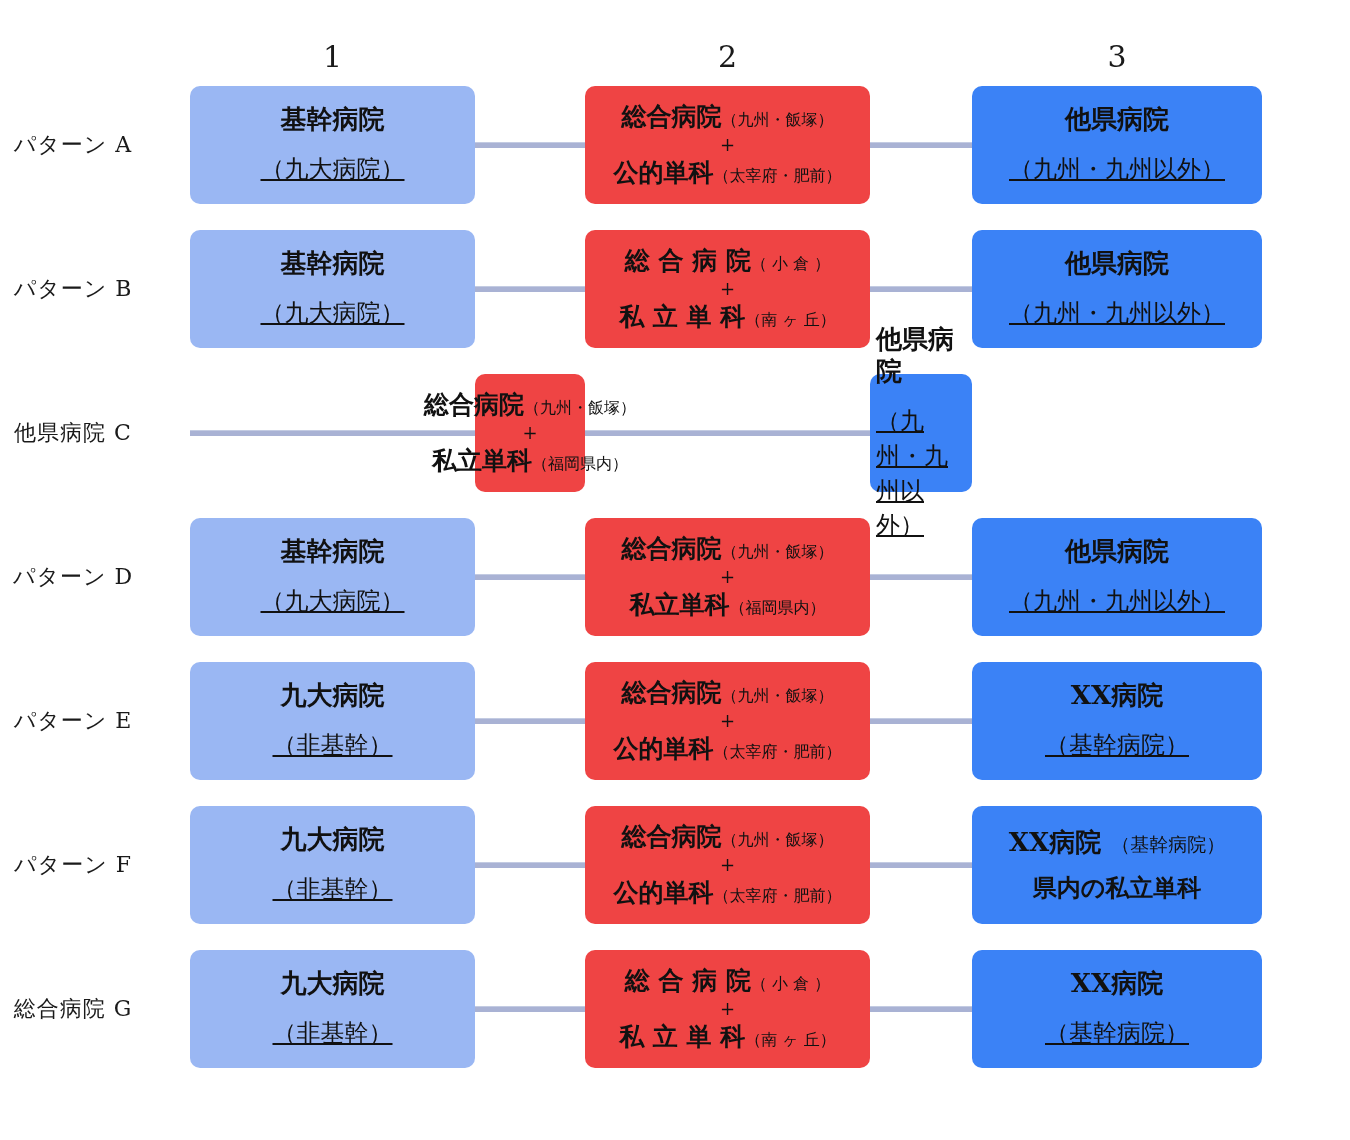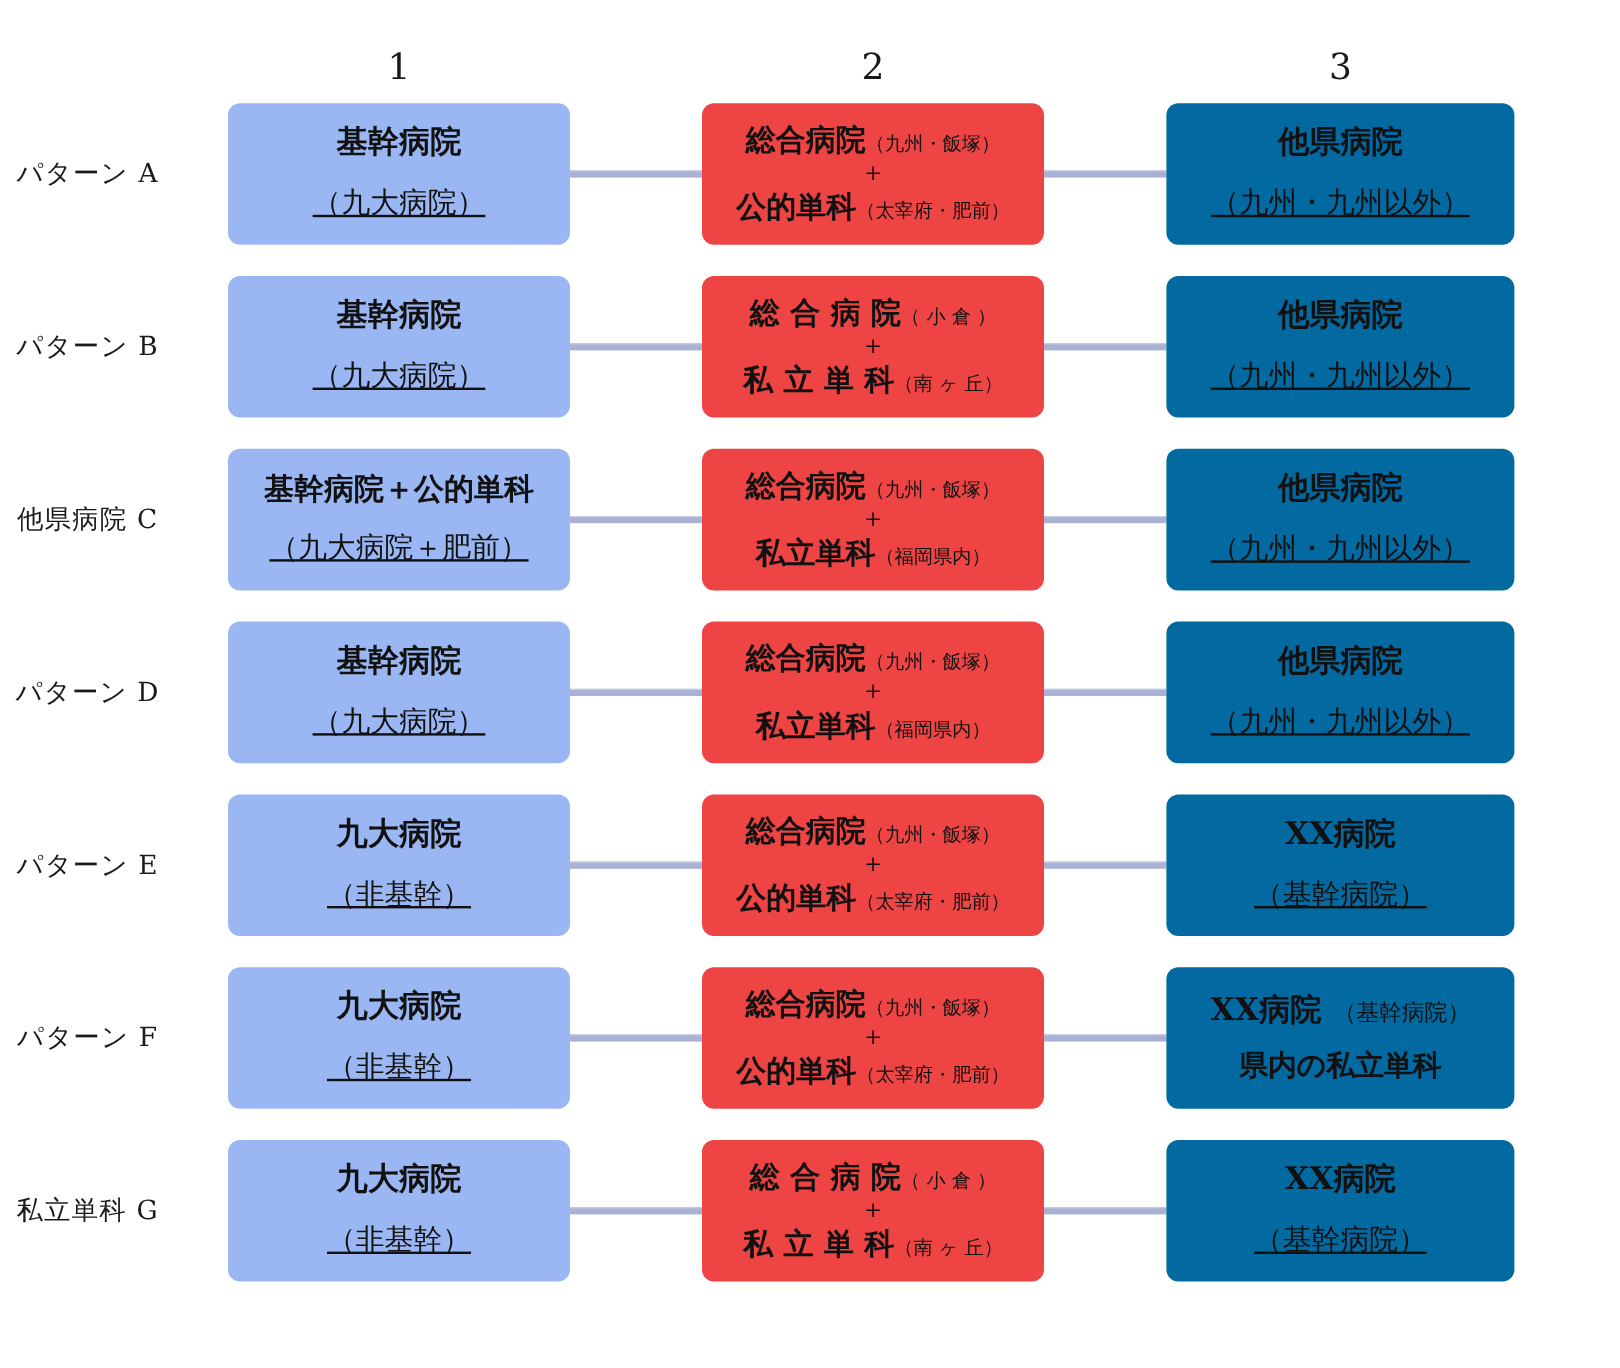--- a/index.html
+++ b/index.html
@@ -24,21 +24,21 @@
     text-align:center;font-size:22px;letter-spacing:1px;color:#1a1a1a;
     padding-right:44px;
   }
   .box{
     height:118px;border-radius:10px;
     display:flex;flex-direction:column;justify-content:center;align-items:center;
     text-align:left;padding:4px 6px;box-sizing:border-box;
   }
   .box.blue{background:#9ab7f3;}
   .box.gray{background:#ef4444;}
-  .box.green{background:#0369a1;}
+  .box.green{background:#3b82f6;}
   .box-title{font-size:26px;font-weight:bold;line-height:1.25;}
   .box-sub{font-size:24px;line-height:1.45;margin-top:16px;text-decoration:underline;}
   .box-sub:empty{display:none;}
   .inline-sub{font-size:19px;font-weight:normal;}
   .inline-sub:not(:empty){margin-left:10px;}
   .box-line2{font-size:24px;font-weight:bold;margin-top:14px;}
   .box-line2:empty{display:none;}
   .mid-line{line-height:1.15;white-space:nowrap;}
   .mid-main{font-size:25px;font-weight:bold;}
   .mid-sub{font-size:16px;}
@@ -101,24 +101,20 @@
     <div class="conn"></div>
     <div class="box green">
       <div class="box-title"><span>他県病院</span><span class="inline-sub"></span></div>
       <div class="box-sub">（九州・九州以外）</div>
 
     </div>
   </div>
 
   <div class="grid-row pattern-row">
     <div class="row-label">他県病院 C</div>
-    <div class="box blue">
-      <div class="box-title fit">基幹病院＋公的単科</div>
-      <div class="box-sub">（九大病院＋肥前）</div>
-    </div>
     <div class="conn"></div>
     <div class="box gray">
       <div class="mid-line"><span class="mid-main">総合病院</span><span class="mid-sub">（九州・飯塚）</span></div>
       <div class="mid-plus">+</div>
       <div class="mid-line"><span class="mid-main">私立単科</span><span class="mid-sub">（福岡県内）</span></div>
     </div>
     <div class="conn"></div>
     <div class="box green">
       <div class="box-title"><span>他県病院</span><span class="inline-sub"></span></div>
       <div class="box-sub">（九州・九州以外）</div>
@@ -180,21 +176,21 @@
     </div>
     <div class="conn"></div>
     <div class="box green">
       <div class="box-title"><span>XX病院</span><span class="inline-sub">（基幹病院）</span></div>
 
       <div class="box-line2">県内の私立単科</div>
     </div>
   </div>
 
   <div class="grid-row pattern-row">
-    <div class="row-label">私立単科 G</div>
+    <div class="row-label">総合病院 G</div>
     <div class="box blue">
       <div class="box-title">九大病院</div>
       <div class="box-sub">（非基幹）</div>
     </div>
     <div class="conn"></div>
     <div class="box gray">
       <div class="mid-line"><span class="mid-main">総 合 病 院</span><span class="mid-sub">（ 小 倉 ）</span></div>
       <div class="mid-plus">+</div>
       <div class="mid-line"><span class="mid-main">私 立 単 科</span><span class="mid-sub">（南 ヶ 丘）</span></div>
     </div>

